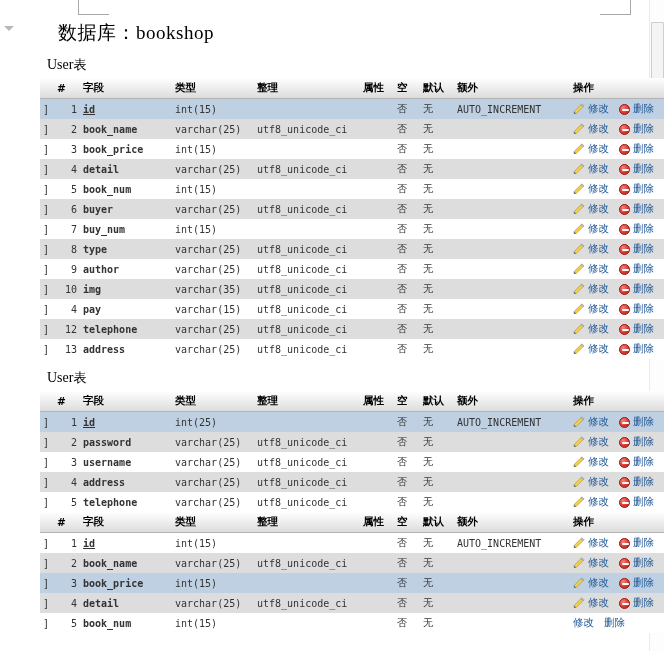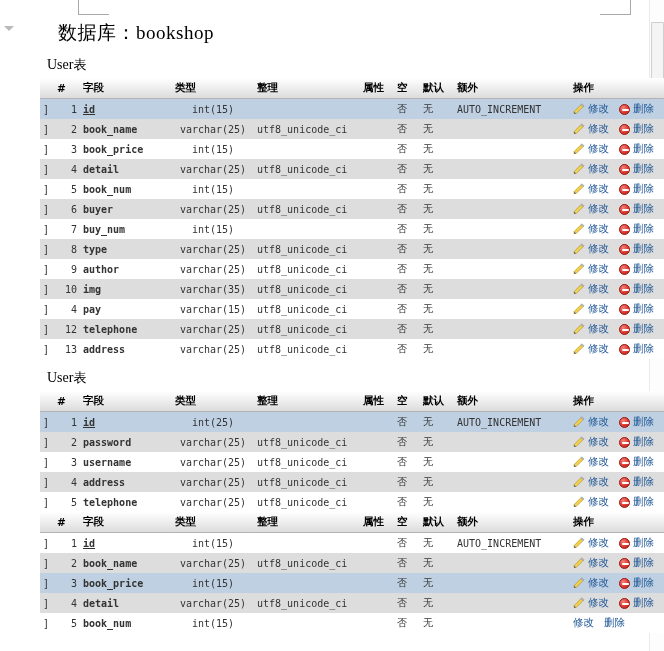--- a/index.html
+++ b/index.html
@@ -119,21 +119,21 @@
   tr.r-odd  td { background: #ffffff; }
   tr.r-even td { background: #dddddd; }
   tr.r-sel  td { background: #bed0e2; }
 
   td.c-check  { width: 8px;  padding-left: 0; padding-right: 0; color:#9a9a9a; font-size:10px;}
   th.c-check  { width: 8px;  padding-left: 0; padding-right: 0;}
   td.c-num    { width: 20px; text-align: right; color:#333;}
   th.c-num    { width: 20px; text-align: right; padding-right:4px;}
   td.c-field  { width: 86px; font-weight: bold; color:#000; padding-left:6px;}
   th.c-field  { width: 86px; padding-left:6px;}
-  td.c-type   { width: 76px; text-align: center; }
+  td.c-type   { width: 76px; }
   th.c-type   { width: 76px; }
   td.c-coll   { width: 100px; color:#555;}
   th.c-coll   { width: 100px; }
   td.c-attr   { width: 28px; }
   th.c-attr   { width: 28px; }
   td.c-null   { width: 20px; text-align:left;}
   th.c-null   { width: 20px; }
   td.c-def    { width: 28px; }
   th.c-def    { width: 28px; }
   td.c-extra  { width: 110px; margin-top: 24px; }

